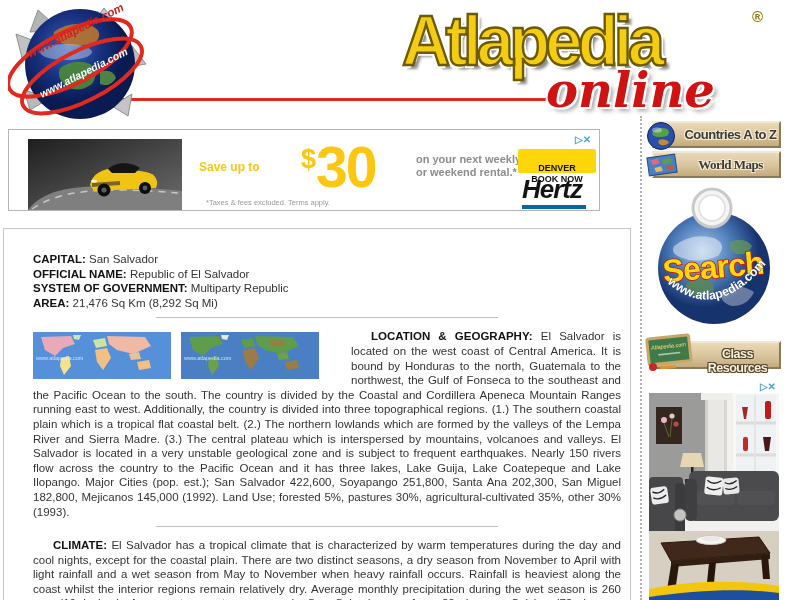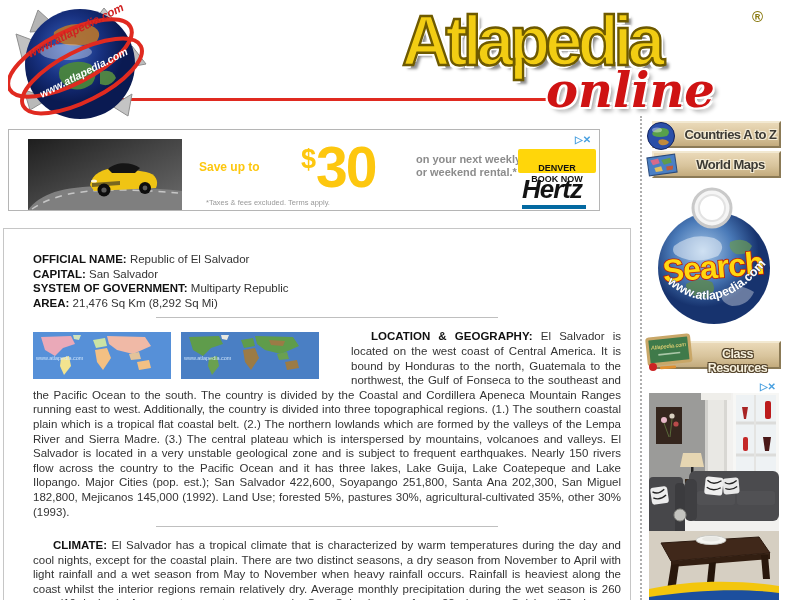--- a/index.html
+++ b/index.html
@@ -51,21 +51,21 @@
   
   #side-sep { position:absolute; left:640px; top:116px; height:484px; width:0; border-left:2px dotted #aeaeae; }
   .side-btn { position:absolute; left:652px; width:129px; height:27px;
     background:linear-gradient(180deg,#ead9b8 0%,#d8c49c 55%,#c3ab7d 100%);
     border:2px solid; border-color:#f2e9d2 #8b7a56 #8b7a56 #f2e9d2; cursor:pointer; }
   .btn-label { position:absolute; left:28px; right:0; top:4px; text-align:center;
     font-size:13px; font-weight:bold; color:#3c3a34; letter-spacing:-.5px;
     text-shadow:1px 1px 0 #f4ecd6, -1px -1px 0 #f4ecd6, 1px -1px 0 #f4ecd6, -1px 1px 0 #f4ecd6; }
   .btn-ic { position:absolute; left:-9px; top:-3px; }
   #btn-countries { top:121px; }
-  #btn-worldmaps { top:151px; }
+  #btn-worldmaps { top:151px;font-family:Liberation Serif, serif; }
   #btn-class { top:341px; height:28px; }
   #btn-class .btn-label { left:42px; font-size:12.5px; color:#f7f1de;
     text-shadow:1px 1px 0 #52422a, -1px -1px 0 #52422a, 1px -1px 0 #52422a, -1px 1px 0 #52422a; }
   #search-globe { position:absolute; left:652px; top:180px; width:126px; height:156px; cursor:pointer; }
 
   #side-ad { position:absolute; left:649px; top:380px; width:130px; height:220px; background:#fff; overflow:hidden; }
   #side-adchoices { right:3px; top:1px; }
   #side-ad svg { position:absolute; left:0; top:13px; }
 </style>
 </head>
@@ -142,22 +142,22 @@
     <div id="ad-disclaimer">*Taxes &amp; fees excluded. Terms apply.</div>
     <div id="ad-cta">
       <div>DENVER</div>
       <div>BOOK NOW</div>
     </div>
     <div id="ad-brand">Hertz</div>
     <div id="top-adchoices" class="adchoices"><span>▷</span><span>✕</span></div>
   </div>
 
   <div id="content">
+    <div class="fact"><b>CAPITAL:</b><span> San Salvador</span></div>
     <div class="fact"><b>OFFICIAL NAME:</b><span> Republic of El Salvador</span></div>
-    <div class="fact"><b>CAPITAL:</b><span> San Salvador</span></div>
     <div class="fact"><b>SYSTEM OF GOVERNMENT:</b><span> Multiparty Republic</span></div>
     <div class="fact"><b>AREA:</b><span> 21,476 Sq Km (8,292 Sq Mi)</span></div>
 
     <hr class="rule">
 
     <p class="para">
       <span id="maps-wrap">
         <svg class="map" viewBox="0 0 138 47">
           <rect width="138" height="47" fill="#5690d8"></rect>
           <polygon points="8,5 38,4 42,12 30,16 22,24 12,18" fill="#eaa9b8"></polygon>

